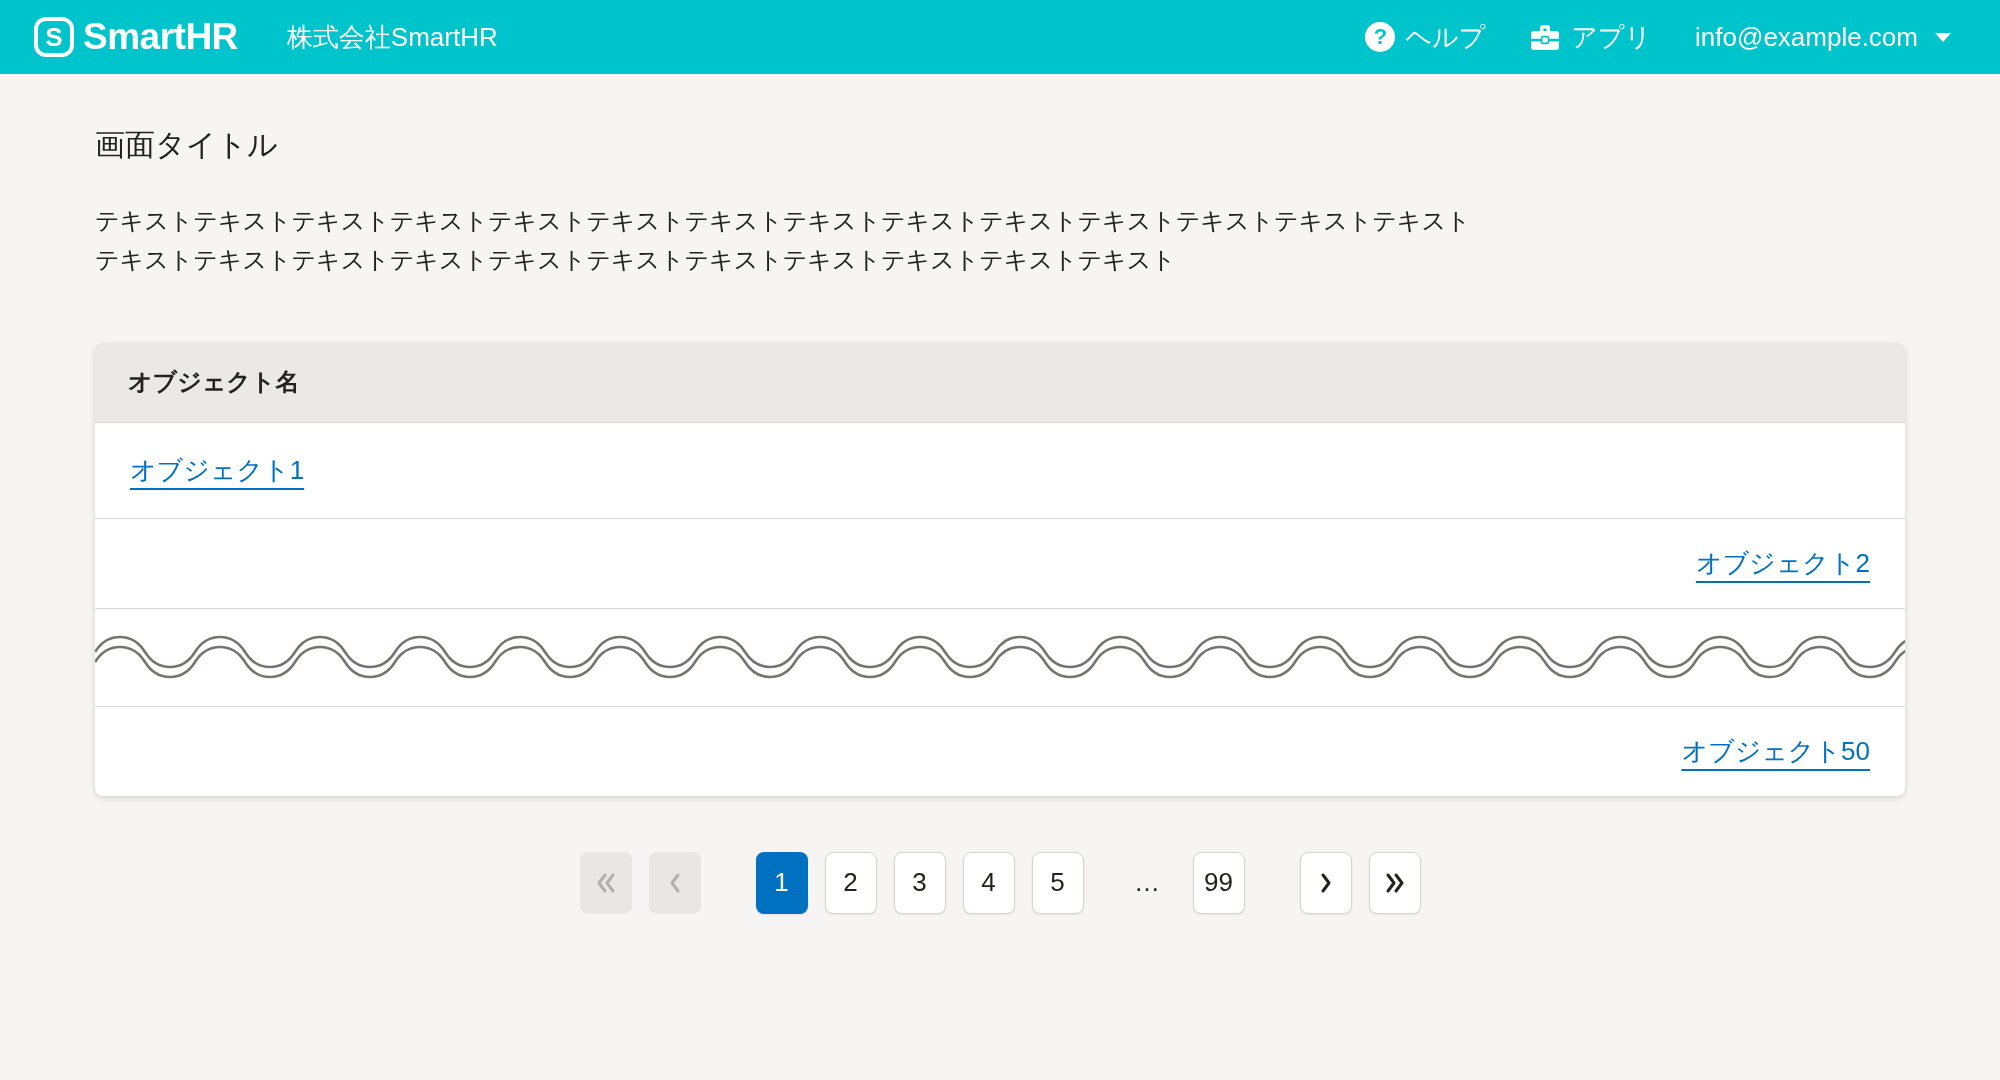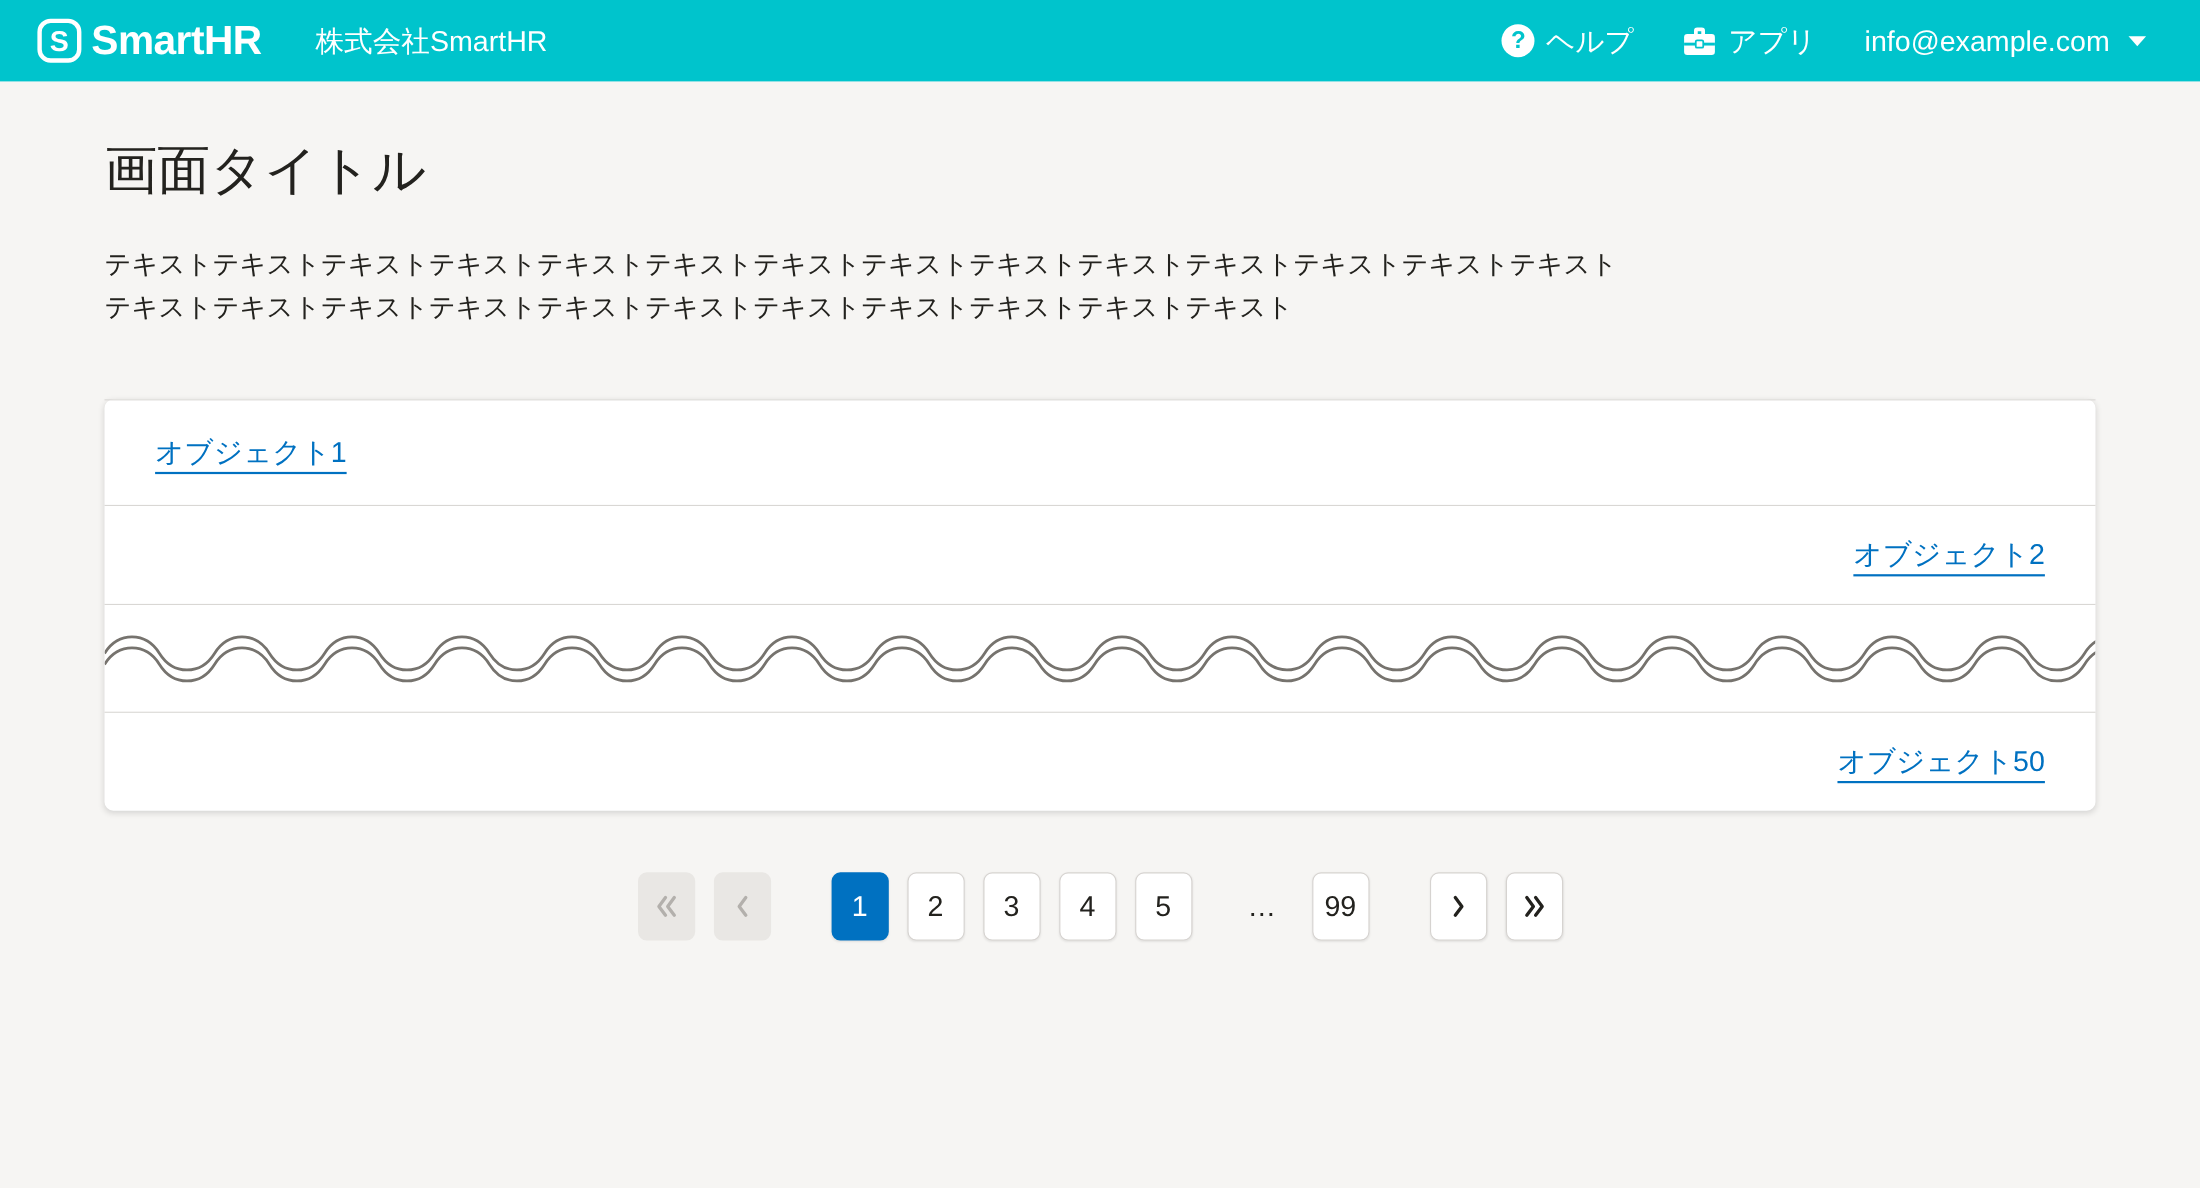--- a/index.html
+++ b/index.html
@@ -35,21 +35,21 @@
     background: #fff; color: #00c4cc;
     display:flex; align-items:center; justify-content:center;
     font-size: 22px; font-weight: bold; line-height: 1;
   }
   .caret-down { margin-left: 6px; display:inline-flex; }
 
   
   .content { padding: 0 95px; }
   .page-title {
     margin: 54px 0 0 0;
-    font-size: 48px; font-weight: 400; line-height: 1.15;
+    font-size: 30px; font-weight: 400; line-height: 1.15;
     color: #23221e;
   }
   .page-desc {
     margin: 38px 0 0 0;
     font-size: 24px; line-height: 39px;
     max-width: 1390px;
     word-break: break-all;
   }
 
   
@@ -62,21 +62,21 @@
   .thead {
     height: 79px;
     background: #ebe9e6;
     border-radius: 8px 8px 0 0;
     display:flex; align-items:center;
     padding: 0 33px;
     font-size: 24px; font-weight: bold;
   }
   .trow {
     display:flex; align-items:center;
-    padding: 0 46px;
+    padding: 0 35px;
     border-top: 1px solid #d9d7d4;
   }
   .trow.h96 { height: 96px; }
   .trow.h90 { height: 90px; justify-content: flex-end; }
   .wave-row {
     height: 98px;
     border-top: 1px solid #d9d7d4;
     display:flex; align-items:center;
     overflow: hidden;
   }
@@ -164,20 +164,23 @@
       </span>
     </div>
   </div>
 </header>
 
 <main class="content">
   <h1 class="page-title">画面タイトル</h1>
   <p class="page-desc">テキストテキストテキストテキストテキストテキストテキストテキストテキストテキストテキストテキストテキストテキストテキストテキストテキストテキストテキストテキストテキストテキストテキストテキストテキスト</p>
 
   <section class="card">
+    <div class="thead">
+      <span>オブジェクト名</span>
+    </div>
     <div class="trow h96">
       <a class="obj-link">オブジェクト1</a>
     </div>
     <div class="trow h90">
       <a class="obj-link">オブジェクト2</a>
     </div>
     <div class="wave-row">
       <svg viewBox="0 0 1810 48" preserveAspectRatio="none">
         <g fill="none" stroke="#76736e" stroke-width="2.5">
           <path d="M0,19 c12.5,-20 37.5,-20 50,0 c12.5,20 37.5,20 50,0 c12.5,-20 37.5,-20 50,0 c12.5,20 37.5,20 50,0 c12.5,-20 37.5,-20 50,0 c12.5,20 37.5,20 50,0 c12.5,-20 37.5,-20 50,0 c12.5,20 37.5,20 50,0 c12.5,-20 37.5,-20 50,0 c12.5,20 37.5,20 50,0 c12.5,-20 37.5,-20 50,0 c12.5,20 37.5,20 50,0 c12.5,-20 37.5,-20 50,0 c12.5,20 37.5,20 50,0 c12.5,-20 37.5,-20 50,0 c12.5,20 37.5,20 50,0 c12.5,-20 37.5,-20 50,0 c12.5,20 37.5,20 50,0 c12.5,-20 37.5,-20 50,0 c12.5,20 37.5,20 50,0 c12.5,-20 37.5,-20 50,0 c12.5,20 37.5,20 50,0 c12.5,-20 37.5,-20 50,0 c12.5,20 37.5,20 50,0 c12.5,-20 37.5,-20 50,0 c12.5,20 37.5,20 50,0 c12.5,-20 37.5,-20 50,0 c12.5,20 37.5,20 50,0 c12.5,-20 37.5,-20 50,0 c12.5,20 37.5,20 50,0 c12.5,-20 37.5,-20 50,0 c12.5,20 37.5,20 50,0 c12.5,-20 37.5,-20 50,0 c12.5,20 37.5,20 50,0 c12.5,-20 37.5,-20 50,0 c12.5,20 37.5,20 50,0 c12.5,-20 37.5,-20 50,0"></path>

